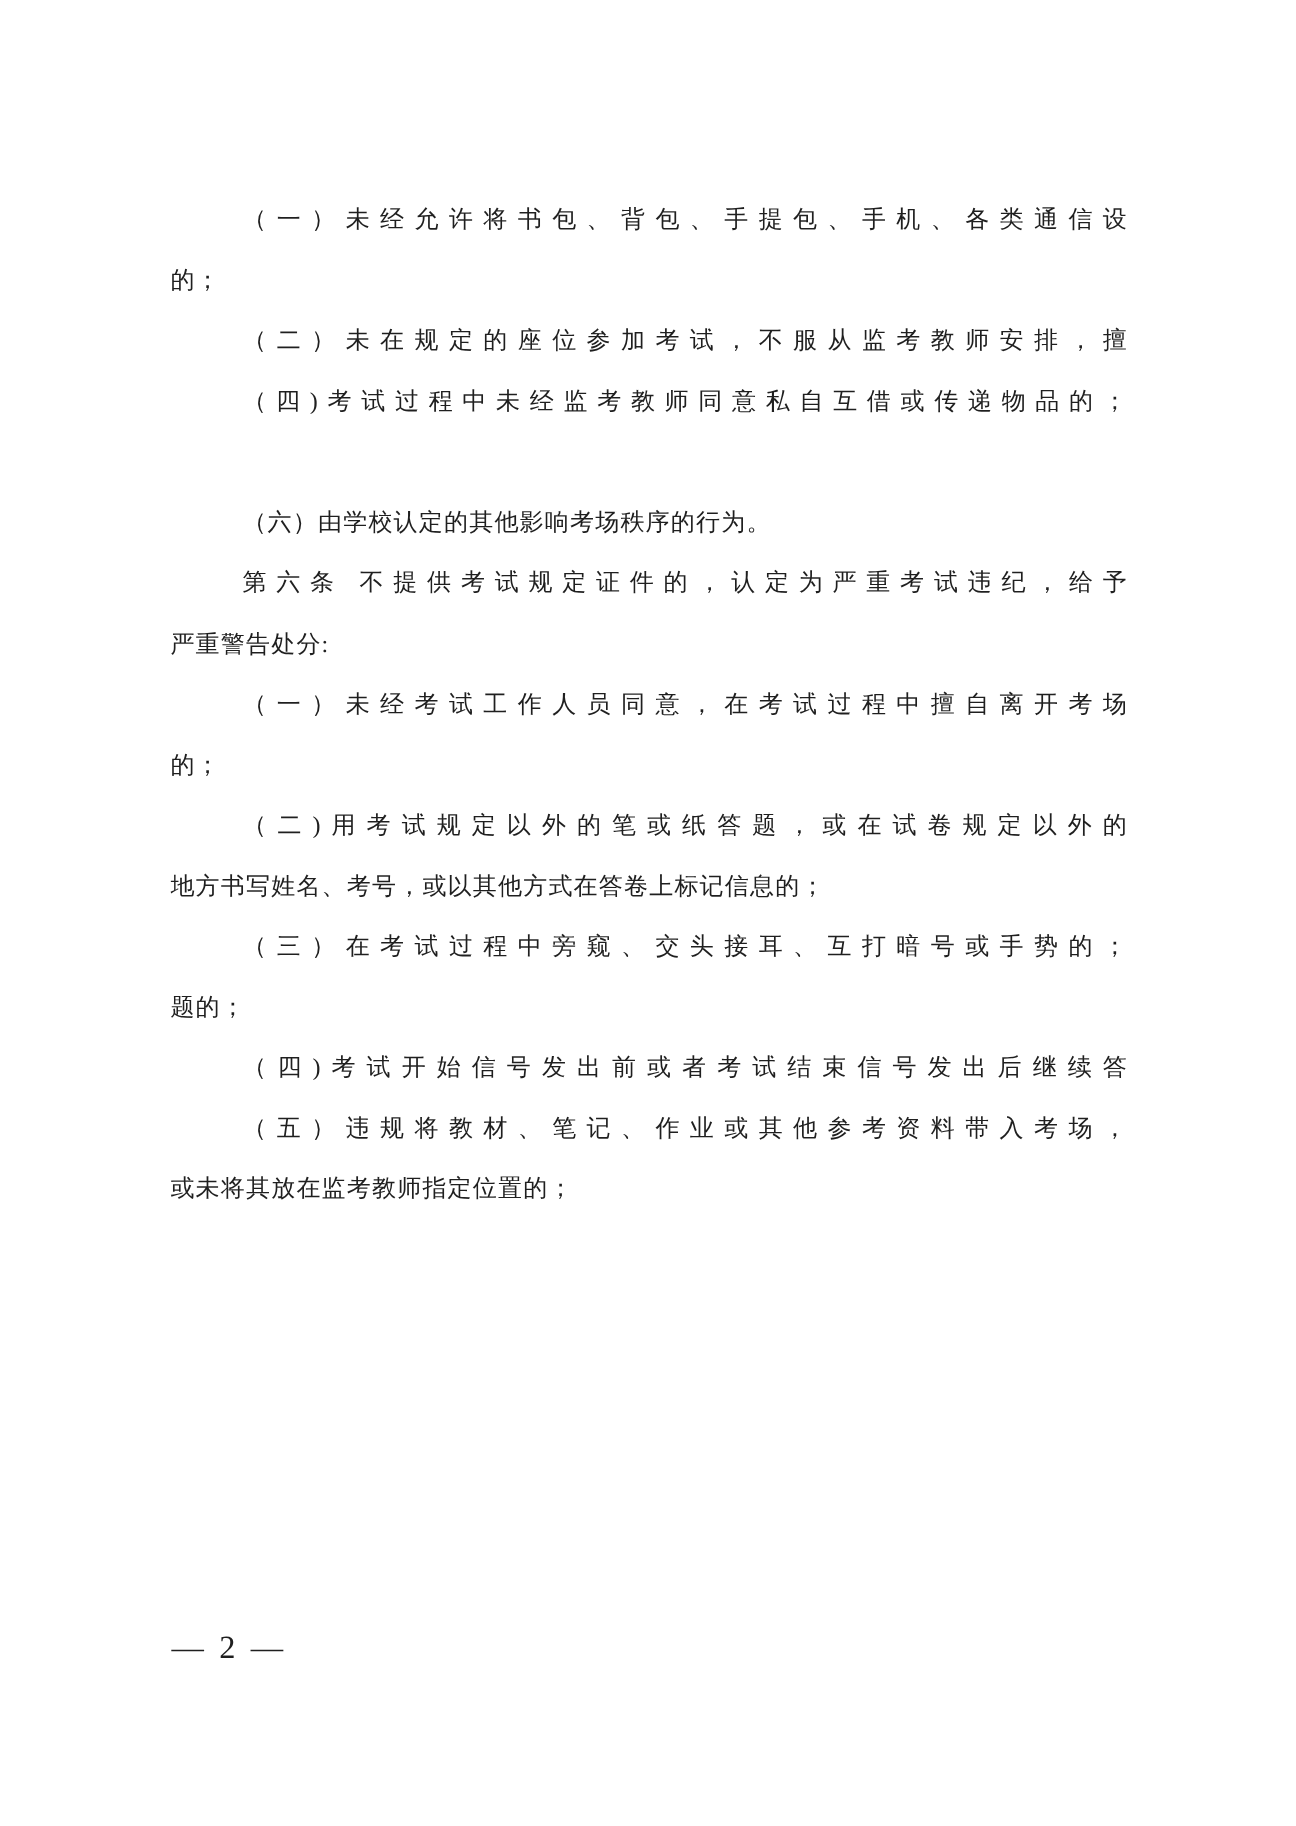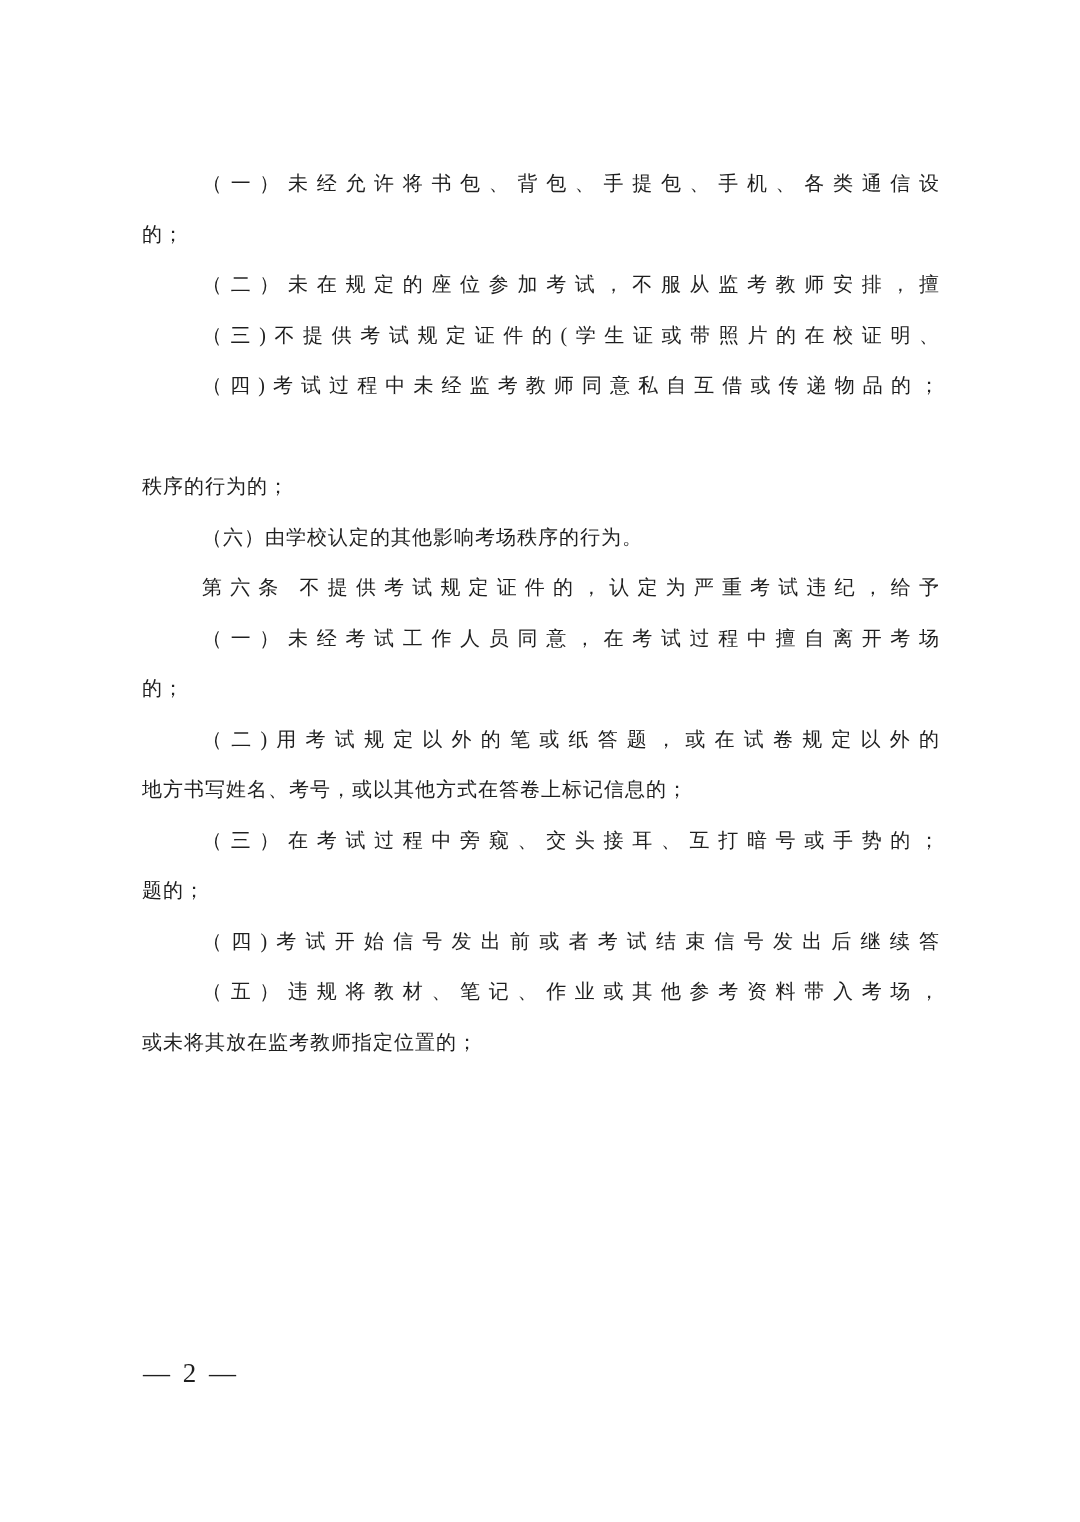--- a/index.html
+++ b/index.html
@@ -50,26 +50,25 @@
   }
 </style>
 </head>
 <body>
 
 <div class="page">
   <main class="doc-body">
       <div class="line fill indent">（一）未经允许将书包、背包、手提包、手机、各类通信设</div>
       <div class="line">的；</div>
       <div class="line fill indent">（二）未在规定的座位参加考试，不服从监考教师安排，擅</div>
-      <div class="line fill indent">（三)不提供考试规定证件的(学生证或带照片的在校证明、</div>
       <div class="line fill indent">（四)考试过程中未经监考教师同意私自互借或传递物品的；</div>
       <div class="line blank"></div>
-      <div class="line">秩序的行为的；</div>
       <div class="line indent">（六）由学校认定的其他影响考场秩序的行为。</div>
       <div class="line fill indent">第六条 不提供考试规定证件的，认定为严重考试违纪，给予</div>
+      <div class="line">严重警告处分:</div>
       <div class="line fill indent">（一）未经考试工作人员同意，在考试过程中擅自离开考场</div>
       <div class="line">的；</div>
       <div class="line fill indent">（二)用考试规定以外的笔或纸答题，或在试卷规定以外的</div>
       <div class="line">地方书写姓名、考号，或以其他方式在答卷上标记信息的；</div>
       <div class="line fill indent">（三）在考试过程中旁窥、交头接耳、互打暗号或手势的；</div>
       <div class="line">题的；</div>
       <div class="line fill indent">（四)考试开始信号发出前或者考试结束信号发出后继续答</div>
       <div class="line fill indent">（五）违规将教材、笔记、作业或其他参考资料带入考场，</div>
       <div class="line">或未将其放在监考教师指定位置的；</div>
     </main>

